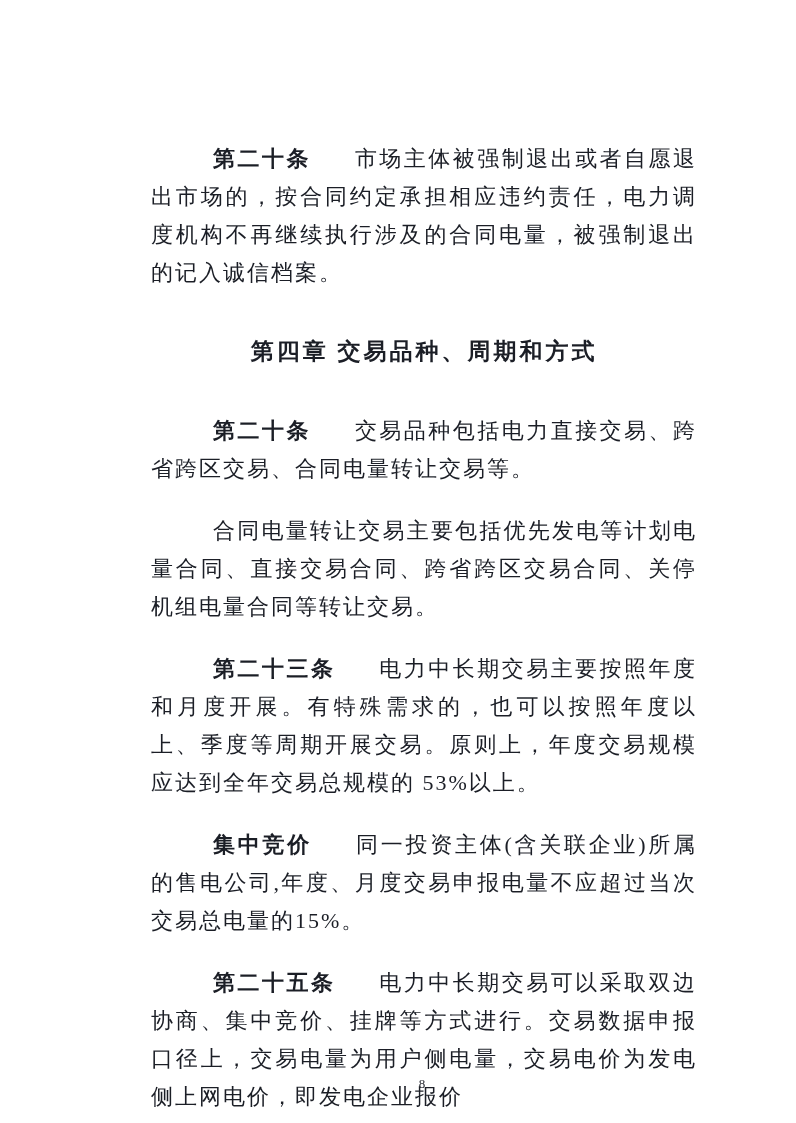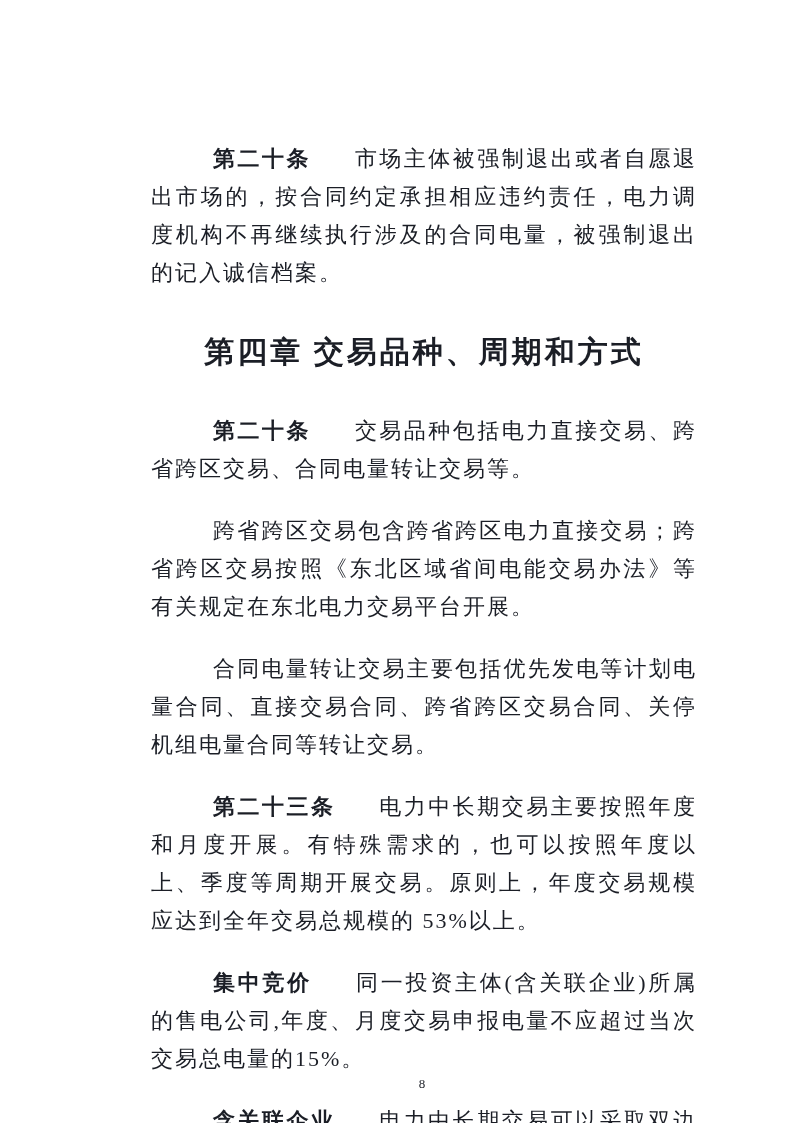--- a/index.html
+++ b/index.html
@@ -34,21 +34,21 @@
     text-indent: 50px;
     margin: 0;
   }
 
   .lead {
     font-weight: bold;
     margin-right: 20px;
   }
 
   .chapter {
-    font-size: 30px;
+    font-size: 23px;
     font-weight: bold;
     text-align: center;
     text-indent: 0;
     letter-spacing: 3px;
     margin: 17px 0 17px 0;
     line-height: 38px;
   }
 
   .page-number {
     position: absolute;
@@ -67,26 +67,25 @@
 <div class="page">
   <div class="content">
 
     <p class="para"><span class="lead">第二十条</span><span>市场主体被强制退出或者自愿退出市场的，按合同约定承担相应违约责任，电力调度机构不再继续执行涉及的合同电量，被强制退出的记入诚信档案。</span></p>
 
 
     <h2 class="chapter">第四章 交易品种、周期和方式</h2>
 
     <p class="para"><span class="lead">第二十条</span><span>交易品种包括电力直接交易、跨省跨区交易、合同电量转让交易等。</span></p>
 
-    <p class="para"><span>跨省跨区交易包含跨省跨区电力直接交易；跨省跨区交易按照《东北区域省间电能交易办法》等有关规定在东北电力交易平台开展。</span></p>
 
     <p class="para"><span>合同电量转让交易主要包括优先发电等计划电量合同、直接交易合同、跨省跨区交易合同、关停机组电量合同等转让交易。</span></p>
 
     <p class="para"><span class="lead">第二十三条</span><span>电力中长期交易主要按照年度和月度开展。有特殊需求的，也可以按照年度以上、季度等周期开展交易。原则上，年度交易规模应达到全年交易总规模的 53%以上。</span></p>
 
     <p class="para"><span class="lead">集中竞价</span><span>同一投资主体(含关联企业)所属的售电公司,年度、月度交易申报电量不应超过当次交易总电量的15%。</span></p>
 
-    <p class="para"><span class="lead">含关联企业</span><span>电力中长期交易可以采取双边协商、集中竞价、挂牌等方式进行。交易数据申报口径上，交易电量为用户侧电量，交易电价为发电侧上网电价，即发电企业报价</span></p>
+    <p class="para"><span class="lead">第二十五条</span><span>电力中长期交易可以采取双边协商、集中竞价、挂牌等方式进行。交易数据申报口径上，交易电量为用户侧电量，交易电价为发电侧上网电价，即发电企业报价</span></p>
 
   </div>
 
   <div class="page-number">8</div>
 </div>
 
 </body></html>

